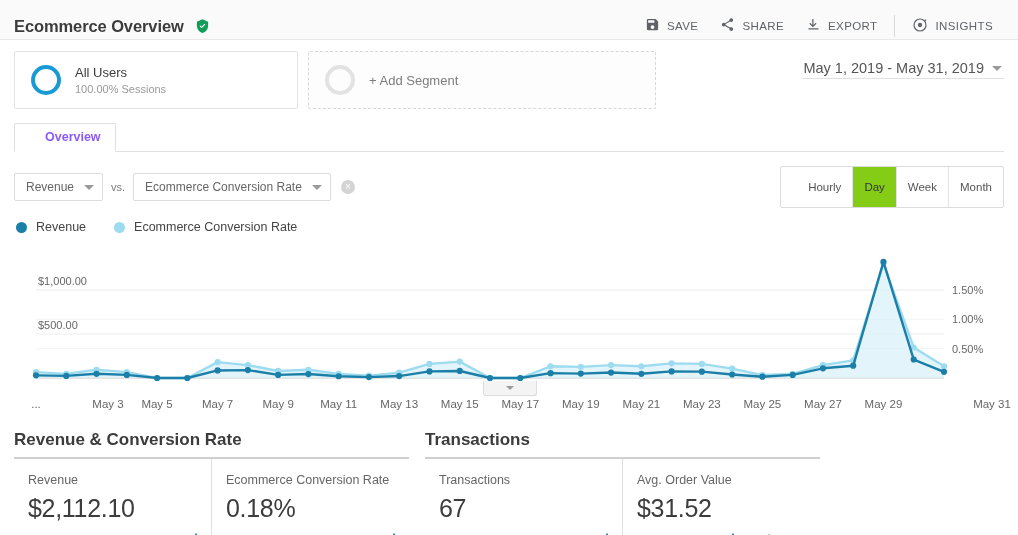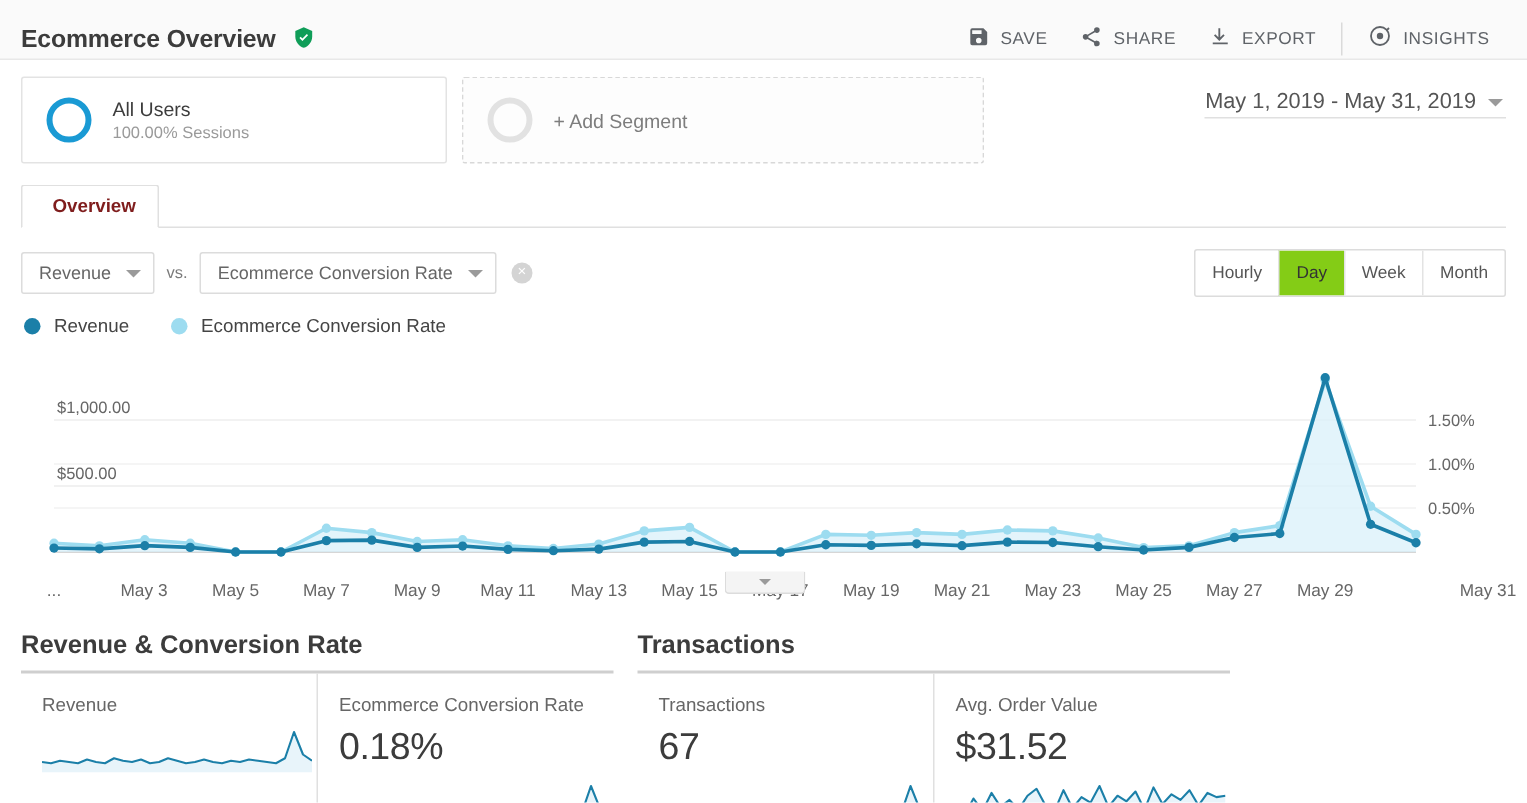--- a/index.html
+++ b/index.html
@@ -71,22 +71,22 @@
     border-top:5px solid #9a9a9a;
   }
 
   
   .tabstrip {
     margin:14px 14px 0 14px;
     border-bottom:1px solid #e0e0e0;
     height:28px; display:flex; align-items:flex-end;
   }
   .tab {
-    font-size:12.5px; font-weight:bold; color:#7f1d1d;
-    padding:6px 14px 7px 20px;
+    font-size:12.5px; font-weight:bold; color:#8b5cf6;
+    padding:6px 14px 7px 30px;
     border:1px solid #e0e0e0; border-bottom:1px solid #fff;
     background:#fff; border-radius:2px 2px 0 0;
     position:relative; top:1px; cursor:pointer;
   }
 
   
   .metricrow {
     display:flex; align-items:center; gap:8px;
     padding:14px 14px 0 14px;
   }
@@ -96,21 +96,21 @@
     padding:0 8px 0 11px; font-size:12px; color:#666; cursor:pointer;
   }
   .vs { font-size:11px; color:#7b7b7b; }
   .x-circle {
     width:14px;height:14px;border-radius:50%;background:#d4d4d4;
     color:#fff;font-size:10px;display:flex;align-items:center;justify-content:center;
     cursor:pointer; margin-left:2px; line-height:1;
   }
   .gran {
     margin-left:auto; display:flex; border:1px solid #dcdcdc;
-    border-radius:2px; overflow:hidden; height:32px; background:#fff;
+    border-radius:2px; overflow:hidden; height:42px; background:#fff;padding-left:16px;
   }
   .gran div {
     font-size:11.5px; color:#555; padding:0 11px;
     display:flex;align-items:center; border-left:1px solid #e3e3e3; cursor:pointer;
   }
   .gran div:first-child { border-left:none; }
   .gran .sel { background:#84cc16; color:#333; }
 
   
   .legend { display:flex; gap:28px; padding:12px 14px 0 16px; align-items:center; }
@@ -333,21 +333,21 @@
       <circle cx="778.6666666666666" cy="136.92" r="3.1" fill="#1b7fa8"></circle>
       <circle cx="808.9333333333333" cy="130.32" r="3.1" fill="#1b7fa8"></circle>
       <circle cx="839.2" cy="127.68" r="3.1" fill="#1b7fa8"></circle>
       <circle cx="869.4666666666667" cy="23.840000000000003" r="3.1" fill="#1b7fa8"></circle>
       <circle cx="899.7333333333333" cy="121.52" r="3.1" fill="#1b7fa8"></circle>
       <circle cx="930" cy="133.84" r="3.1" fill="#1b7fa8"></circle>
     </svg>
 </div>
 <div class="xaxis" id="xaxis">
     <div class="xlab" style="left: 22px;">...</div>
-    <div class="xlab" style="left: 82px;">May 3</div>
+    <div class="xlab" style="left: 94px;">May 3</div>
     <div class="xlab" style="left: 143.067px;">May 5</div>
     <div class="xlab" style="left: 203.6px;">May 7</div>
     <div class="xlab" style="left: 264.133px;">May 9</div>
     <div class="xlab" style="left: 324.667px;">May 11</div>
     <div class="xlab" style="left: 385.2px;">May 13</div>
     <div class="xlab" style="left: 445.733px;">May 15</div>
     <div class="xlab" style="left: 506.267px;">May 17</div>
     <div class="xlab" style="left: 566.8px;">May 19</div>
     <div class="xlab" style="left: 627.333px;">May 21</div>
     <div class="xlab" style="left: 687.867px;">May 23</div>
@@ -360,20 +360,21 @@
   <span class="mini-caret"></span>
 </div>
 
 <div class="panels">
 
   <div class="panel">
     <div class="panel-title">Revenue &amp; Conversion Rate</div>
     <div class="metrics">
       <div class="metric">
         <div class="metric-label">Revenue</div>
+        <div class="metric-value">$2,112.10</div>
         <div class="spark">
           <svg width="180" height="32" viewBox="0 0 180 32">
               <path d="M 0 32 L 0 25 L 6 25.833333333333336 L 12 24.166666666666668 L 18 25 L 24 25.833333333333336 L 30 23.333333333333332 L 36 25 L 42 25.833333333333336 L 48 22.5 L 54 24.166666666666668 L 60 25 L 66 23.333333333333332 L 72 25.833333333333336 L 78 25 L 84 22.5 L 90 24.166666666666668 L 96 25.833333333333336 L 102 25 L 108 23.333333333333332 L 114 25 L 120 25.833333333333336 L 126 24.166666666666668 L 132 25 L 138 23.333333333333332 L 144 24.166666666666668 L 150 25 L 156 25.833333333333336 L 162 22.5 L 168 5 L 174 20 L 180 24.166666666666668 L 180 32 Z" fill="#e8f4fa"></path>
               <path d="M 0 25 L 6 25.833333333333336 L 12 24.166666666666668 L 18 25 L 24 25.833333333333336 L 30 23.333333333333332 L 36 25 L 42 25.833333333333336 L 48 22.5 L 54 24.166666666666668 L 60 25 L 66 23.333333333333332 L 72 25.833333333333336 L 78 25 L 84 22.5 L 90 24.166666666666668 L 96 25.833333333333336 L 102 25 L 108 23.333333333333332 L 114 25 L 120 25.833333333333336 L 126 24.166666666666668 L 132 25 L 138 23.333333333333332 L 144 24.166666666666668 L 150 25 L 156 25.833333333333336 L 162 22.5 L 168 5 L 174 20 L 180 24.166666666666668" fill="none" stroke="#1b7fa8" stroke-width="1.4" stroke-linejoin="round"></path>
             </svg>
         </div>
       </div>
       <div class="metric">
         <div class="metric-label">Ecommerce Conversion Rate</div>
         <div class="metric-value">0.18%</div>

